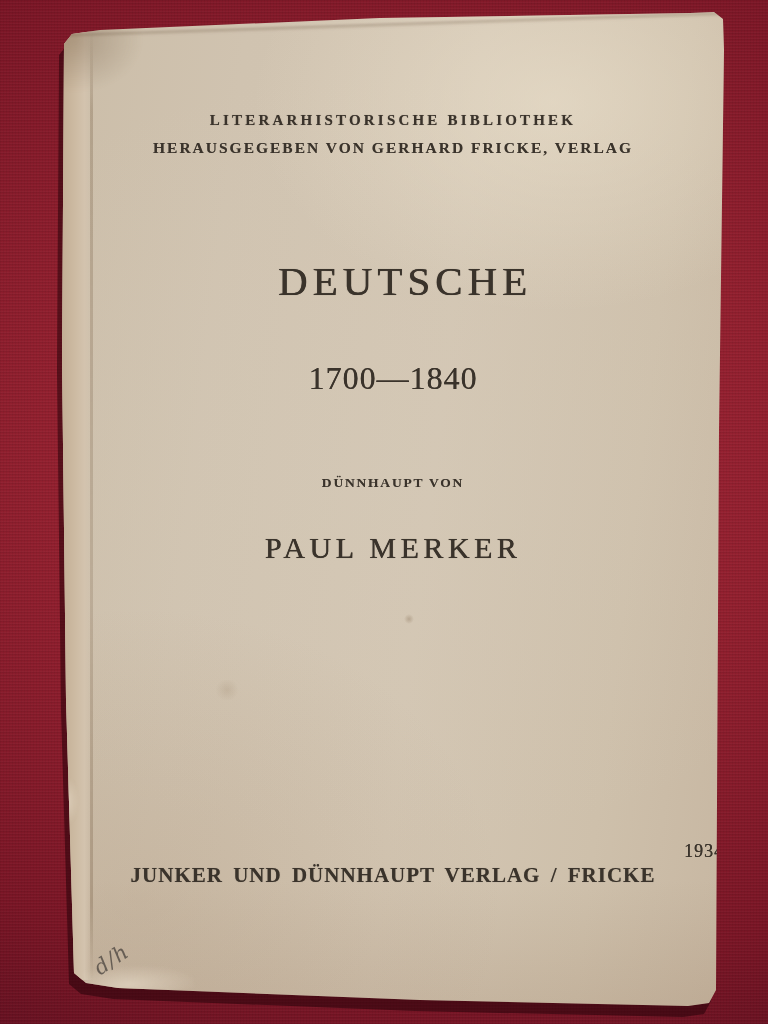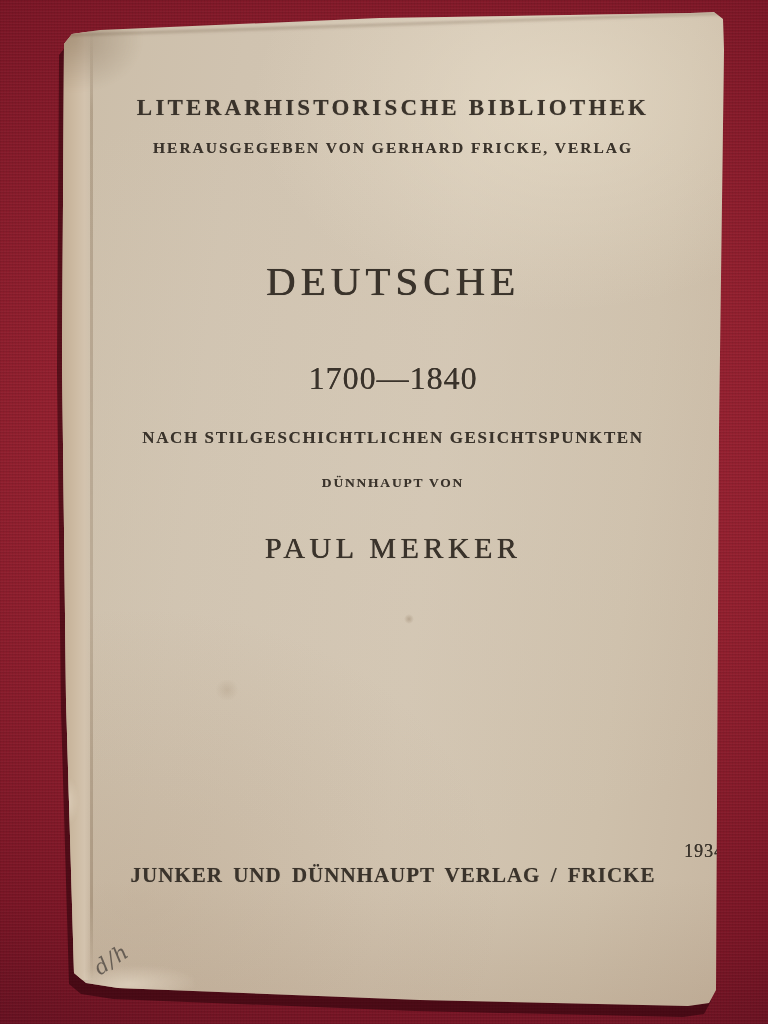--- a/index.html
+++ b/index.html
@@ -112,22 +112,22 @@
   .content {
     position: absolute;
     left: 62px; top: 0;
     width: 662px; height: 1024px;
     color: #3a332b;
     text-align: center;
   }
   .content > div { position: absolute; width: 100%; white-space: nowrap; }
 
   .series-title {
-    top: 95px;
-    font-size: 23px; font-weight: 700; letter-spacing: 3.2px;
+    top: 112px;
+    font-size: 15px; font-weight: 700; letter-spacing: 3.2px;
     text-shadow: 0 0 0.8px rgba(58,51,43,0.55);
   }
   .series-editor {
     top: 139px;
     font-size: 15.5px; font-weight: 700; letter-spacing: 2px;
     text-shadow: 0 0 0.6px rgba(58,51,43,0.5);
   }
   .band-row {
     top: 161px;
     display: flex; align-items: center; justify-content: center;
@@ -141,20 +141,21 @@
   .band-rule.right { width: 214px; }
   .band-label {
     font-size: 15px; font-weight: 700; letter-spacing: 1.6px;
     text-shadow: 0 0 0.6px rgba(58,51,43,0.5);
   }
 
   .title-line1 {
     top: 257px;
     font-size: 41px; font-weight: 400; letter-spacing: 5px;
     text-shadow: 0.4px 0 0 currentColor, 0 0 1px rgba(58,51,43,0.4);
+    padding-left: 12px;
   }
   .title-line2 {
     top: 303px;
     font-size: 41px; font-weight: 400; letter-spacing: 3px;
     text-shadow: 0.4px 0 0 currentColor, 0 0 1px rgba(58,51,43,0.4);
   }
   .title-years {
     top: 360px;
     font-size: 32px; font-weight: 400; letter-spacing: 1px;
     text-shadow: 0.3px 0 0 currentColor;
@@ -223,21 +224,20 @@
       <div class="series-title">LITERARHISTORISCHE BIBLIOTHEK</div>
 
       <div class="series-editor">HERAUSGEGEBEN VON GERHARD FRICKE, VERLAG</div>
 
 
       <div class="title-line1">DEUTSCHE</div>
 
 
       <div class="title-years">1700—1840</div>
 
-      <div class="subtitle">NACH STILGESCHICHTLICHEN GESICHTSPUNKTEN</div>
 
       <div class="selected-by">DÜNNHAUPT VON</div>
 
       <div class="author">PAUL MERKER</div>
 
       <div class="imprint-year">1934</div>
 
       <div class="imprint-publisher">JUNKER UND DÜNNHAUPT VERLAG / FRICKE</div>
 
     </div>

